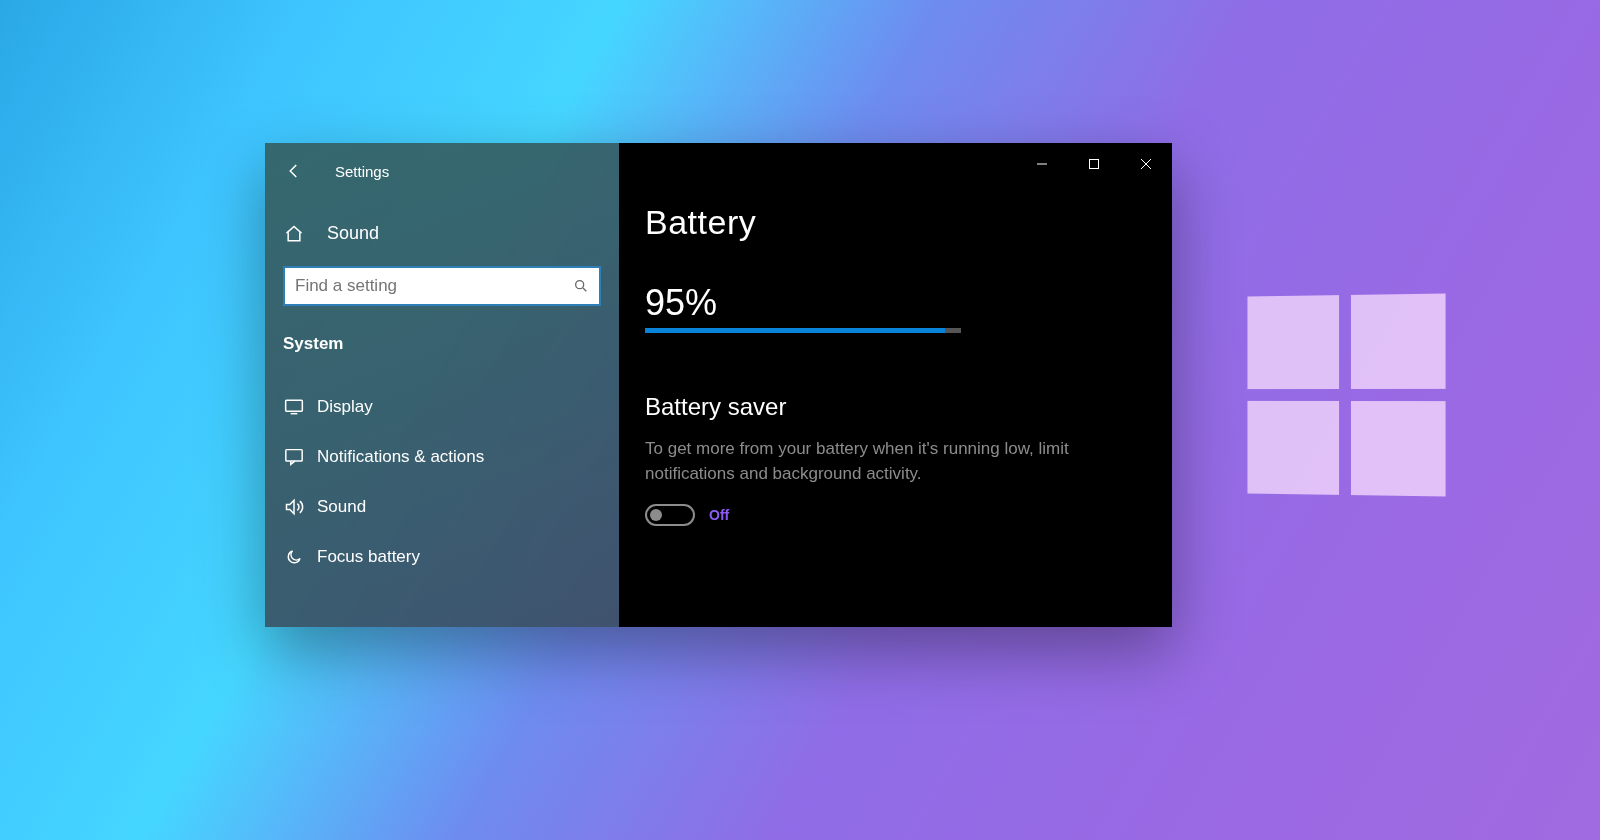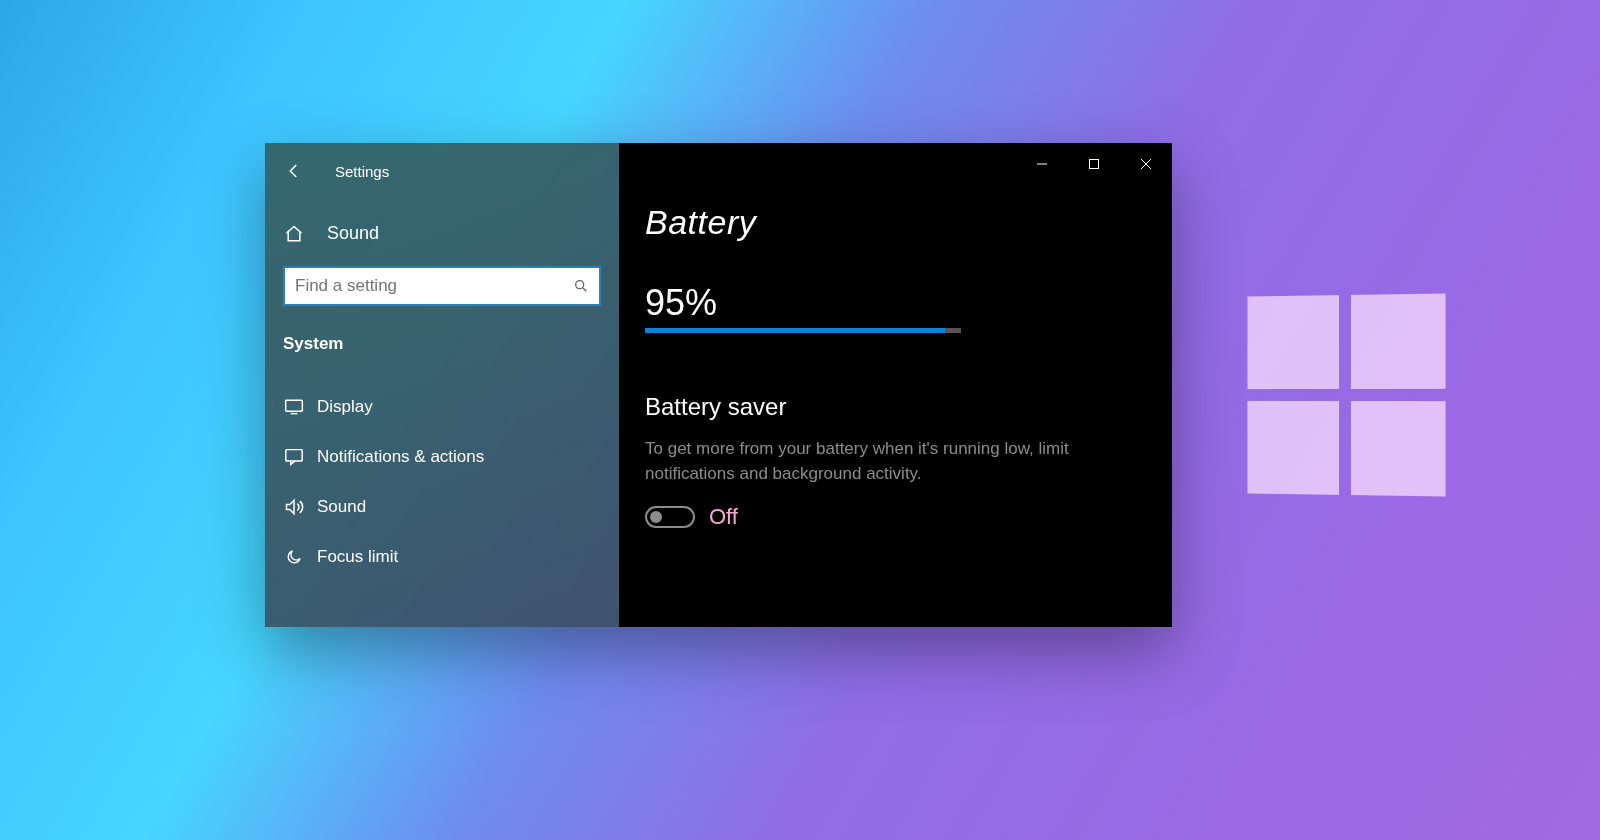--- a/index.html
+++ b/index.html
@@ -60,34 +60,34 @@
   
   .content {
     flex:1; height:100%; background:#000; color:#fff; position:relative;
     padding: 60px 0 0 26px;
   }
   .titlebar-right {
     position:absolute; top:0; right:0; height:42px; display:flex; align-items:center;
   }
   .win-btn { width:52px; height:42px; display:flex; align-items:center; justify-content:center; color:#fff; cursor:pointer;}
 
-  .page-title { font-size:34px; font-weight:400; letter-spacing:0.5px;font-style:italic; }
+  .page-title { font-size:34px; font-weight:400; letter-spacing:0.5px; }
   .percent { font-size:36px; font-weight:400; margin-top:40px; }
   .bar-track { width:316px; height:5px; background:#555; margin-top:4px; position:relative; }
   .bar-fill { height:100%; background:#0a84d8; width:95%; }
 
   .section-h2 { font-size:24px; font-weight:400; margin-top:60px; }
   .section-desc { font-size:17px; color:#8c8c8c; margin-top:16px; max-width:500px; line-height:1.45; }
 
   .toggle-row { display:flex; align-items:center; gap:14px; margin-top:18px; }
   .toggle {
     width:50px; height:22px; border:2px solid #8c8c8c; border-radius:22px; position:relative; cursor:pointer;
   }
   .toggle .knob { width:12px; height:12px; background:#8c8c8c; border-radius:50%; position:absolute; left:3px; top:3px; }
-  .toggle-label { font-size:22px; color:#f9a8d4; }
+  .toggle-label { font-size:14px; color:#8b5cf6;font-weight:bold; }
 
   .auto-label { font-size:17px; margin-top:40px; }
 
   svg { display:block; }
 </style>
 </head>
 <body>
 
 <div class="desktop">
 
@@ -162,21 +162,21 @@
             </svg>
           </span>
           <span class="lbl">Sound</span>
         </div>
         <div class="nav-item">
           <span class="icon">
             <svg width="18" height="18" viewBox="0 0 24 24" fill="none" stroke="#fff" stroke-width="1.8">
               <path d="M20 14 A8 8 0 1 1 10 4 A6 6 0 0 0 20 14 Z"></path>
             </svg>
           </span>
-          <span class="lbl">Focus limit</span>
+          <span class="lbl">Focus battery</span>
         </div>
       </div>
     </div>
 
     <div class="content">
       <div class="titlebar-right">
         <div class="win-btn">
           <svg width="12" height="12" viewBox="0 0 12 12" stroke="#fff" stroke-width="1">
               <line x1="1" y1="6" x2="11" y2="6"></line>
             </svg>

